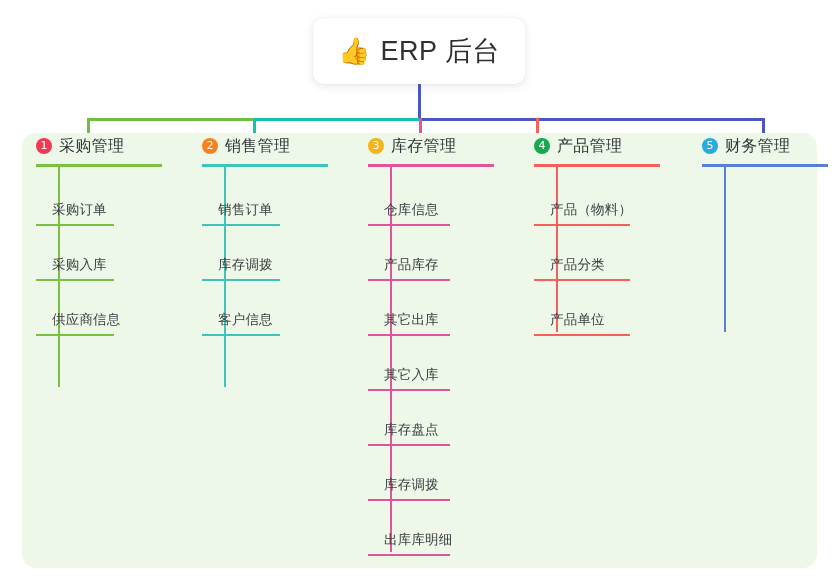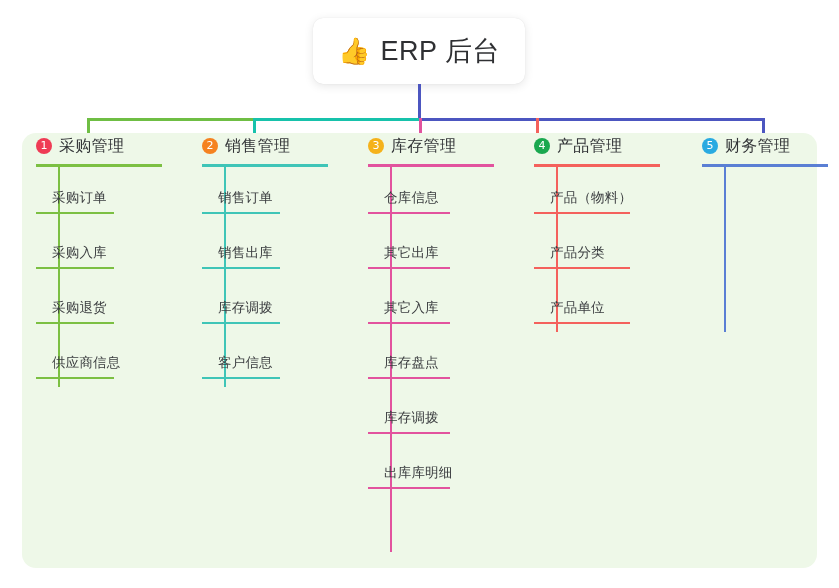--- a/index.html
+++ b/index.html
@@ -116,21 +116,21 @@
   }
   
   .spine {
     position: absolute;
     width: 2px;
     top: 34px;
   }
   
   .leaves {
     position: relative;
-    padding-top: 4px;
+    padding-top: 16px;
   }
   .leaf {
     position: relative;
     height: 55px;
     box-sizing: border-box;
   }
   .leaf-label {
     position: absolute;
     left: 30px;
     top: 18px;
@@ -179,46 +179,38 @@
         <div class="leaves">
           <div class="leaf">
             <span class="leaf-label">采购订单</span>
             <div class="leaf-rule" style="width: 78px; background: rgb(124, 192, 67);"></div>
           </div>
           <div class="leaf">
             <span class="leaf-label">采购入库</span>
             <div class="leaf-rule" style="width: 78px; background: rgb(124, 192, 67);"></div>
           </div>
           <div class="leaf">
-            <span class="leaf-label">采购退货</span>
-            <div class="leaf-rule" style="width: 78px; background: rgb(124, 192, 67);"></div>
-          </div>
-          <div class="leaf">
             <span class="leaf-label">供应商信息</span>
             <div class="leaf-rule" style="width: 78px; background: rgb(124, 192, 67);"></div>
           </div>
         </div>
       </div>
       <div class="col" style="left: 166px;">
         <div class="col-head">
           <span class="badge" style="background: rgb(245, 130, 32);">2</span>
           <span class="col-title">销售管理</span>
         </div>
         <div class="head-rule" style="width: 126px; background: rgb(63, 197, 183); margin-left: 14px;"></div>
         <div class="spine" style="left: 36px; height: 220px; background: rgb(63, 197, 183);"></div>
         <div class="leaves">
           <div class="leaf">
             <span class="leaf-label">销售订单</span>
             <div class="leaf-rule" style="width: 78px; background: rgb(63, 197, 183);"></div>
           </div>
           <div class="leaf">
-            <span class="leaf-label">销售出库</span>
-            <div class="leaf-rule" style="width: 78px; background: rgb(63, 197, 183);"></div>
-          </div>
-          <div class="leaf">
             <span class="leaf-label">库存调拨</span>
             <div class="leaf-rule" style="width: 78px; background: rgb(63, 197, 183);"></div>
           </div>
           <div class="leaf">
             <span class="leaf-label">客户信息</span>
             <div class="leaf-rule" style="width: 78px; background: rgb(63, 197, 183);"></div>
           </div>
         </div>
       </div>
       <div class="col" style="left: 332px;">
@@ -227,20 +219,24 @@
           <span class="col-title">库存管理</span>
         </div>
         <div class="head-rule" style="width: 126px; background: rgb(226, 83, 158); margin-left: 14px;"></div>
         <div class="spine" style="left: 36px; height: 385px; background: rgb(226, 83, 158);"></div>
         <div class="leaves">
           <div class="leaf">
             <span class="leaf-label">仓库信息</span>
             <div class="leaf-rule" style="width: 82px; background: rgb(226, 83, 158);"></div>
           </div>
           <div class="leaf">
+            <span class="leaf-label">产品库存</span>
+            <div class="leaf-rule" style="width: 82px; background: rgb(226, 83, 158);"></div>
+          </div>
+          <div class="leaf">
             <span class="leaf-label">其它出库</span>
             <div class="leaf-rule" style="width: 82px; background: rgb(226, 83, 158);"></div>
           </div>
           <div class="leaf">
             <span class="leaf-label">其它入库</span>
             <div class="leaf-rule" style="width: 82px; background: rgb(226, 83, 158);"></div>
           </div>
           <div class="leaf">
             <span class="leaf-label">库存盘点</span>
             <div class="leaf-rule" style="width: 82px; background: rgb(226, 83, 158);"></div>

